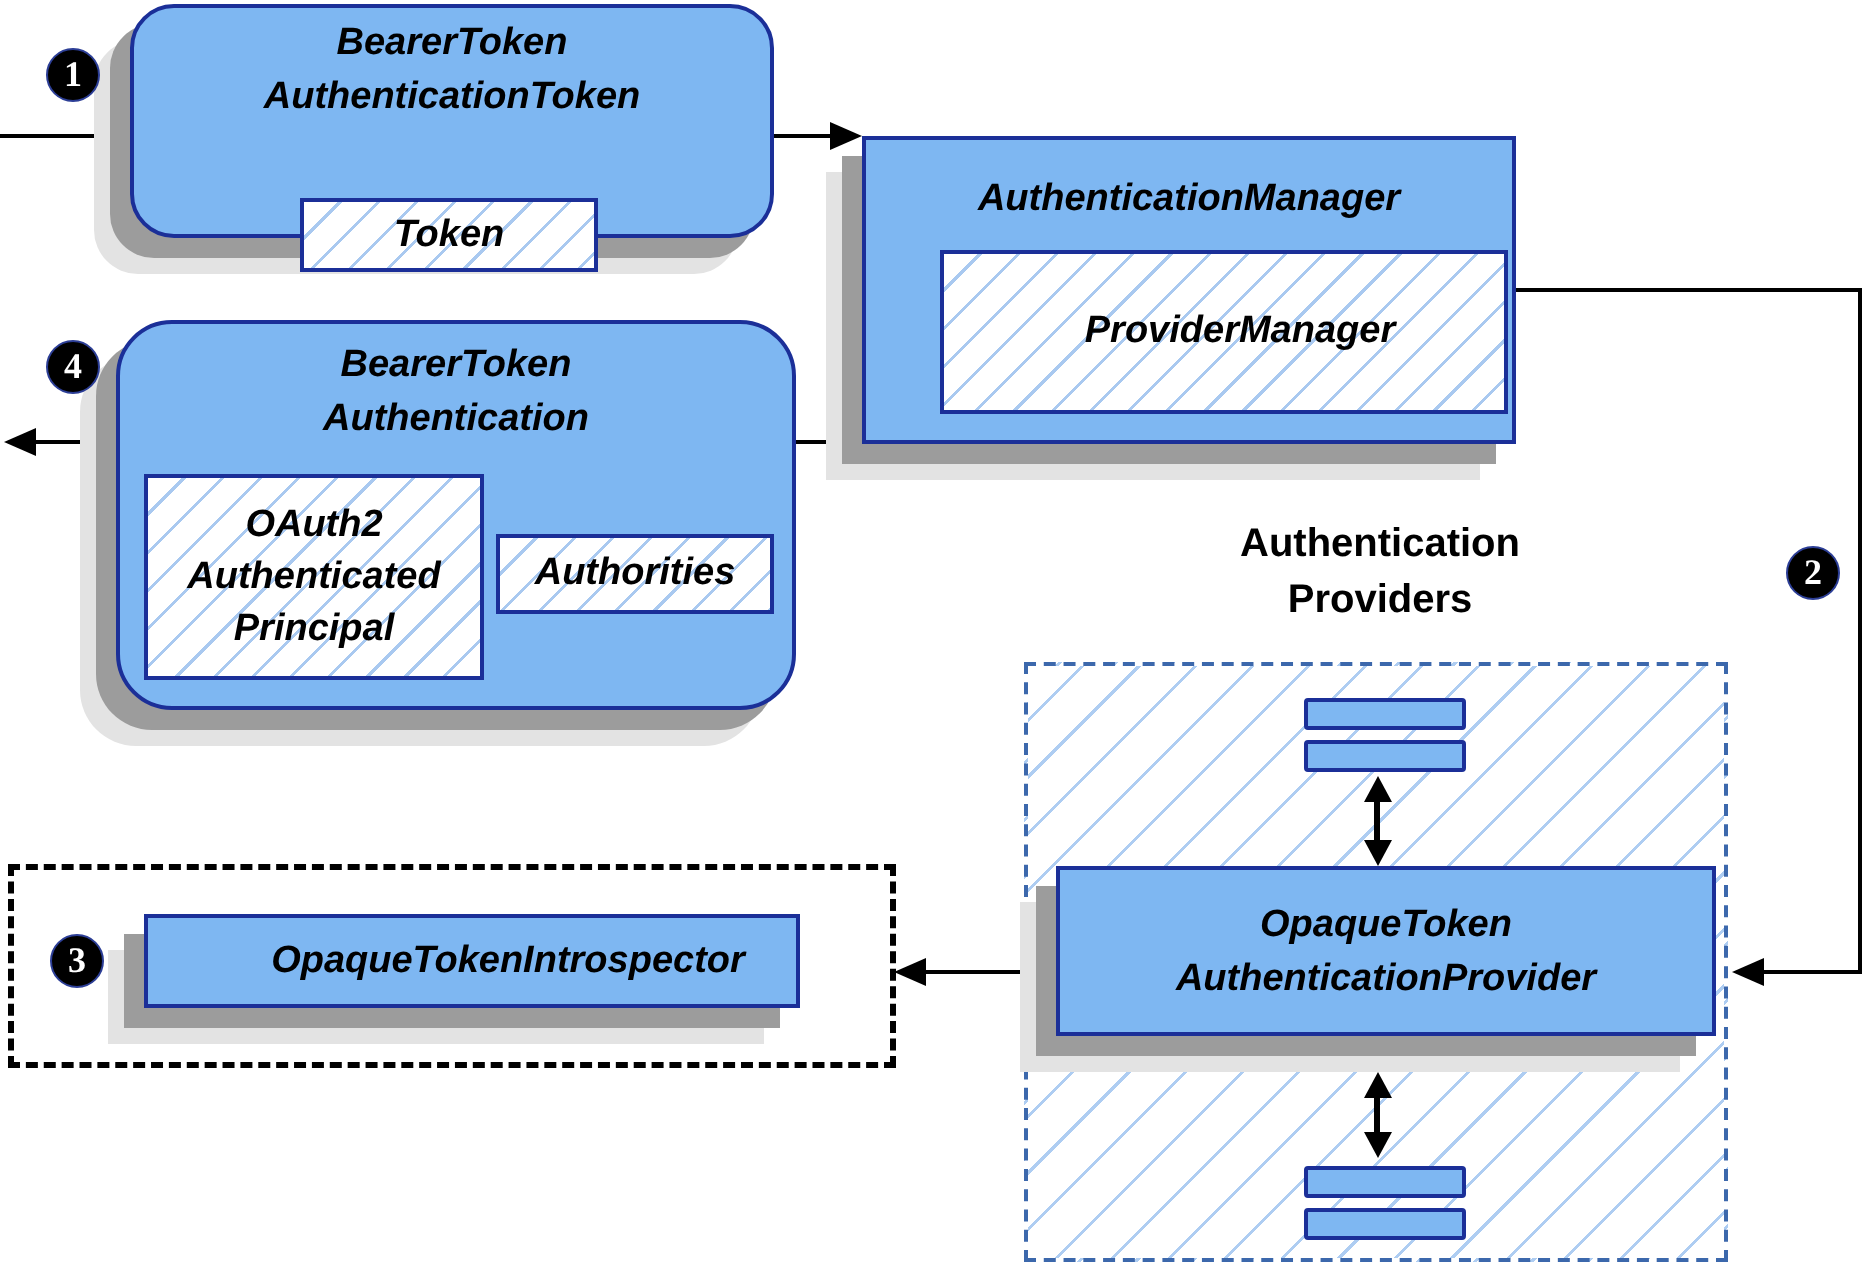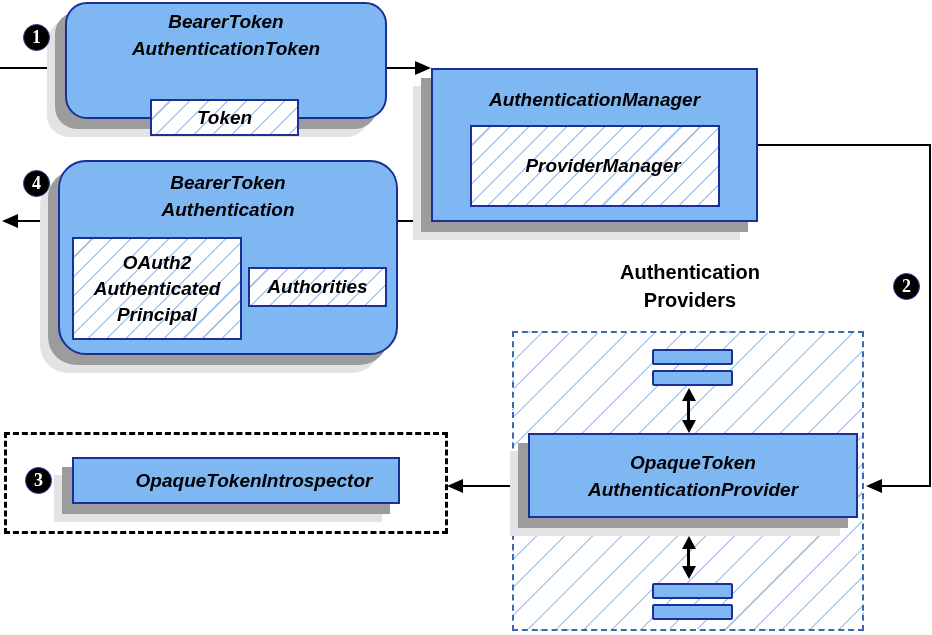--- a/index.html
+++ b/index.html
@@ -128,21 +128,21 @@
   </div>
 
   <div class="node rounded" style="left:65px;top:2px;width:322px;height:117px;border-radius:22px;">
     <div class="node-title" style="margin-top:4px;">BearerToken
 AuthenticationToken</div>
     <div class="hatched" style="left:83px;top:71px;width:149px;height:37px;margin-top:24px;">Token</div>
   </div>
 
   <div class="node" style="left:431px;top:68px;width:327px;height:154px;">
     <div class="node-title" style="margin-top:16px;">AuthenticationManager</div>
-    <div class="hatched" style="left:37px;top:55px;width:250px;height:82px;padding-left:16px;">ProviderManager</div>
+    <div class="hatched" style="left:37px;top:55px;width:284px;height:82px;padding-left:16px;">ProviderManager</div>
   </div>
 
   <div class="node rounded" style="left:58px;top:160px;width:340px;height:195px;border-radius:28px;">
     <div class="node-title" style="margin-top:7px;">BearerToken
 Authentication</div>
     <div class="hatched" style="left:12px;top:75px;width:170px;height:103px;text-align:center;">OAuth2
 Authenticated
 Principal</div>
     <div class="hatched" style="left:188px;top:105px;width:139px;height:40px;">Authorities</div>
   </div>

